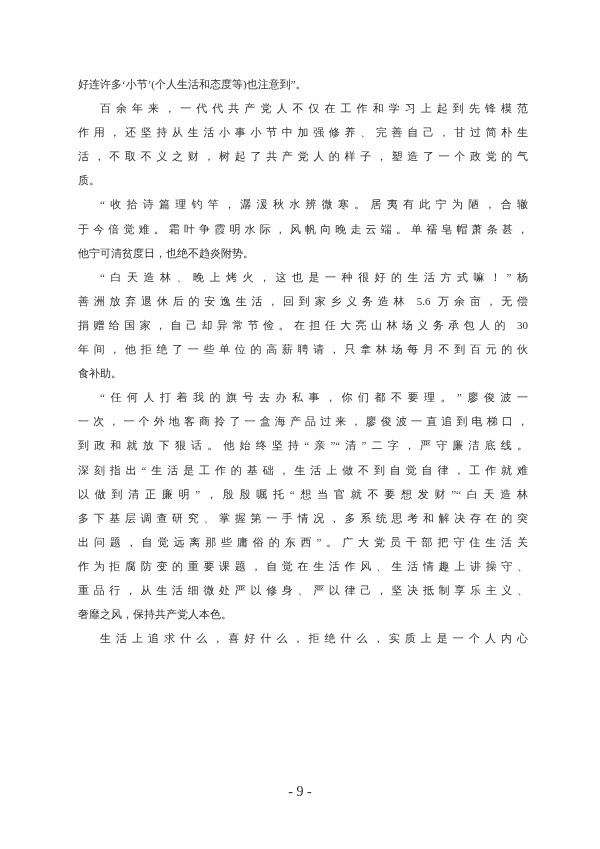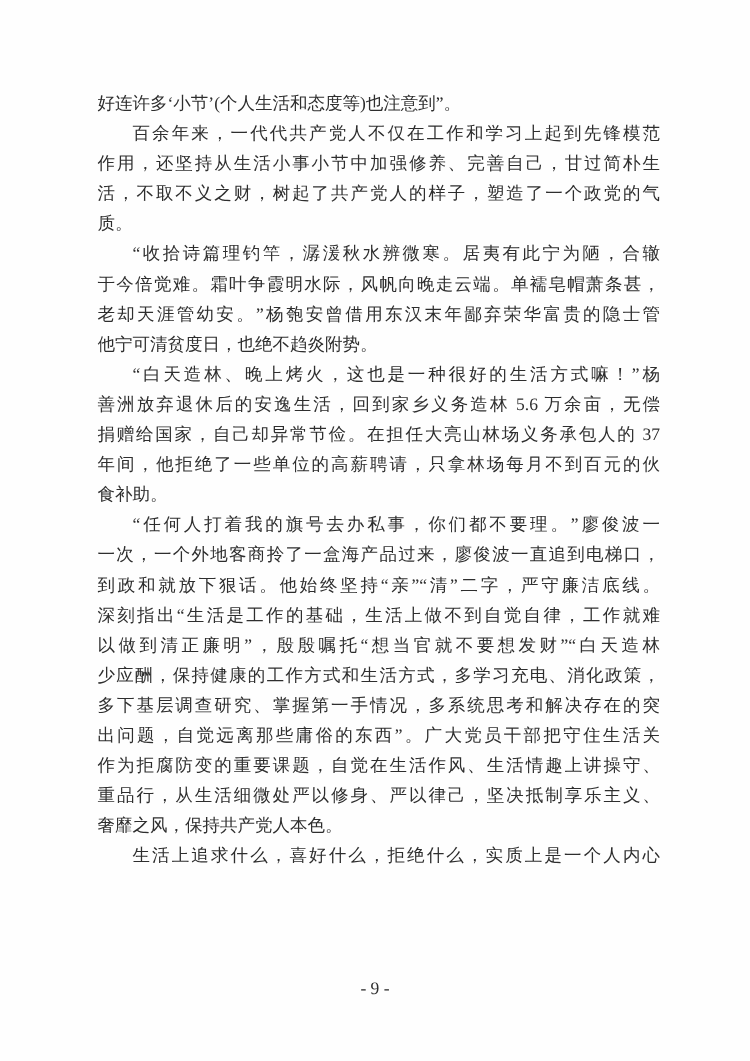--- a/index.html
+++ b/index.html
@@ -18,21 +18,21 @@
     font-family: "Liberation Serif", "DejaVu Serif", serif;
     color: #2e2e2e;
   }
   .body-text {
     position: absolute;
     left: 78px;
     top: 72px;
     width: 450px;
   }
   .line {
-    font-size: 14px;
+    font-size: 11px;
     line-height: 24.1px;
     height: 24.1px;
     overflow: hidden;
     white-space: nowrap;
     text-align: justify;
     text-align-last: justify;
     text-justify: inter-ideograph;
   }
   .line.indent {
     text-indent: 2em;
@@ -56,33 +56,31 @@
 
 <div class="page">
   <div class="body-text">
       <div class="line para-end">好连许多‘小节’(个人生活和态度等)也注意到”。</div>
       <div class="line indent">百余年来，一代代共产党人不仅在工作和学习上起到先锋模范</div>
       <div class="line">作用，还坚持从生活小事小节中加强修养、完善自己，甘过简朴生</div>
       <div class="line">活，不取不义之财，树起了共产党人的样子，塑造了一个政党的气</div>
       <div class="line para-end">质。</div>
       <div class="line indent">“收拾诗篇理钓竿，潺湲秋水辨微寒。居夷有此宁为陋，合辙</div>
       <div class="line">于今倍觉难。霜叶争霞明水际，风帆向晚走云端。单襦皂帽萧条甚，</div>
-      <div class="line">老却天涯管幼安。”杨匏安曾借用东汉末年鄙弃荣华富贵的隐士管</div>
       <div class="line para-end">他宁可清贫度日，也绝不趋炎附势。</div>
       <div class="line indent">“白天造林、晚上烤火，这也是一种很好的生活方式嘛！”杨</div>
       <div class="line">善洲放弃退休后的安逸生活，回到家乡义务造林 5.6 万余亩，无偿</div>
-      <div class="line">捐赠给国家，自己却异常节俭。在担任大亮山林场义务承包人的 37</div>
+      <div class="line">捐赠给国家，自己却异常节俭。在担任大亮山林场义务承包人的 30</div>
       <div class="line">年间，他拒绝了一些单位的高薪聘请，只拿林场每月不到百元的伙</div>
       <div class="line para-end">食补助。</div>
       <div class="line indent">“任何人打着我的旗号去办私事，你们都不要理。”廖俊波一</div>
       <div class="line">一次，一个外地客商拎了一盒海产品过来，廖俊波一直追到电梯口，</div>
       <div class="line">到政和就放下狠话。他始终坚持“亲”“清”二字，严守廉洁底线。</div>
       <div class="line">深刻指出“生活是工作的基础，生活上做不到自觉自律，工作就难</div>
       <div class="line">以做到清正廉明”，殷殷嘱托“想当官就不要想发财”“白天造林</div>
-      <div class="line">少应酬，保持健康的工作方式和生活方式，多学习充电、消化政策，</div>
       <div class="line">多下基层调查研究、掌握第一手情况，多系统思考和解决存在的突</div>
       <div class="line">出问题，自觉远离那些庸俗的东西”。广大党员干部把守住生活关</div>
       <div class="line">作为拒腐防变的重要课题，自觉在生活作风、生活情趣上讲操守、</div>
       <div class="line">重品行，从生活细微处严以修身、严以律己，坚决抵制享乐主义、</div>
       <div class="line para-end">奢靡之风，保持共产党人本色。</div>
       <div class="line indent">生活上追求什么，喜好什么，拒绝什么，实质上是一个人内心</div>
     </div>
   <div class="footer">- 9 -</div>
 </div>
 

